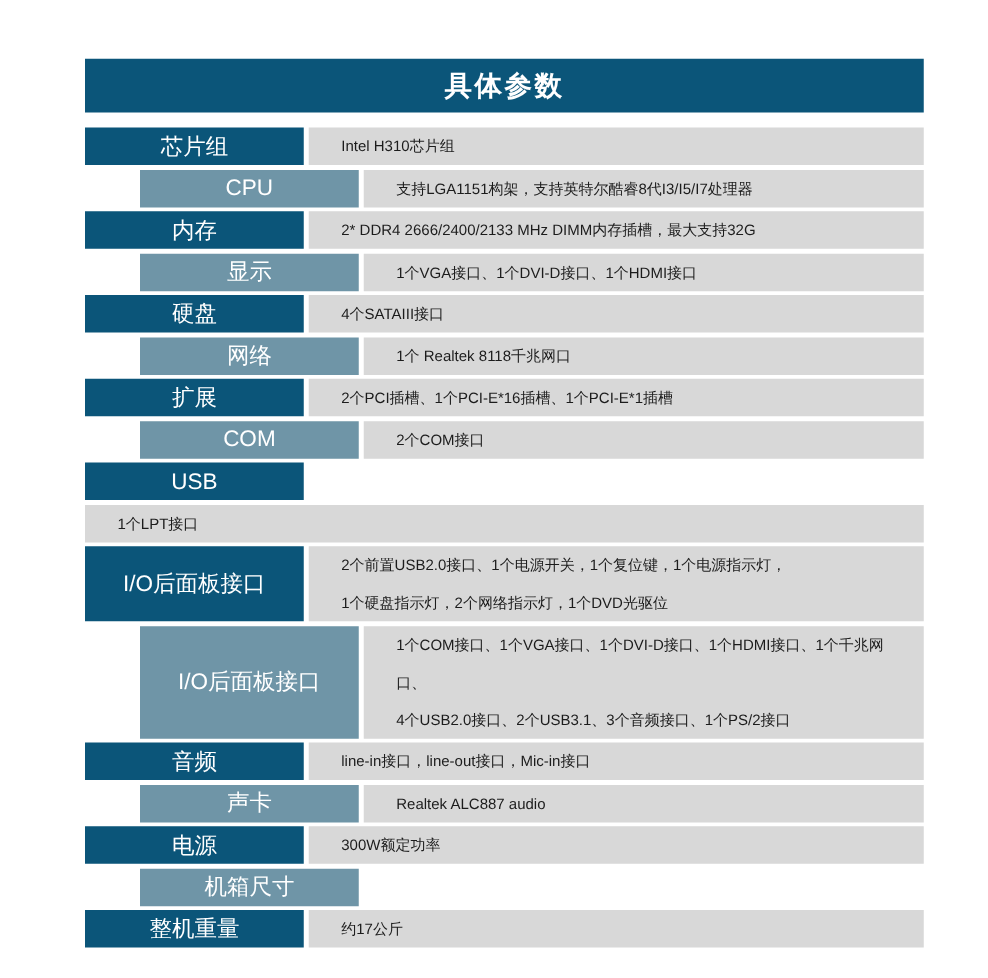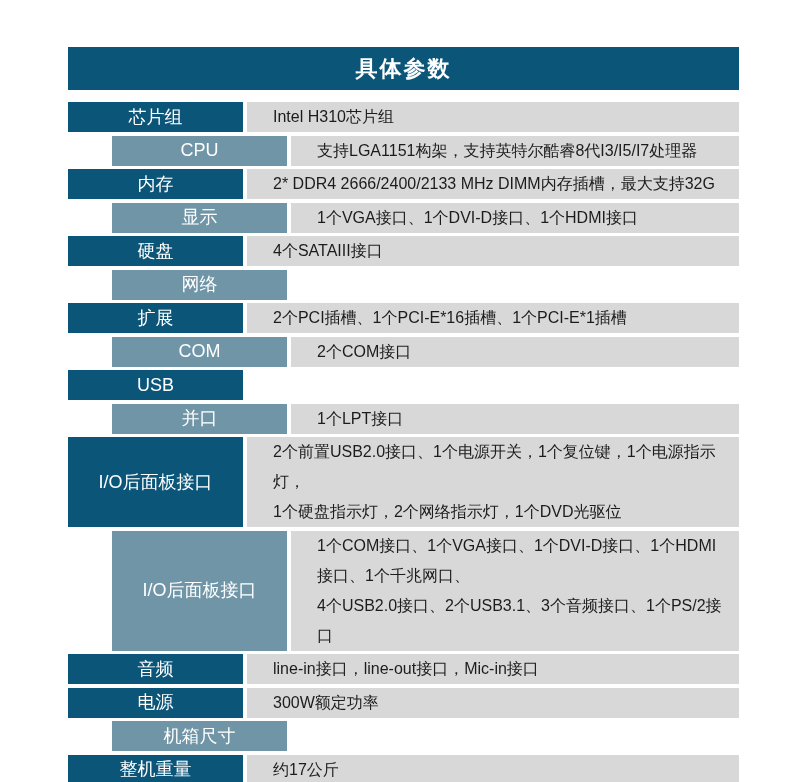--- a/index.html
+++ b/index.html
@@ -54,21 +54,21 @@
   }
   .label-cell.dark  { background: #0b5579; }
   .label-cell.light { background: #6f95a7; margin-left: 44px; }
   .value-cell {
     flex: 1;
     background: #d8d8d8;
     display: flex;
     align-items: center;
     padding: 0 12px 0 26px;
     color: #1c1c1c;
-    font-size: 16px;
+    font-size: 12px;
     line-height: 30px;
     white-space: pre-line;
   }
 </style>
 </head>
 <body>
 
 <div class="page">
   <div class="spec-container">
     <div class="spec-header">
@@ -95,58 +95,62 @@
     <div class="value-cell">1个VGA接口、1个DVI-D接口、1个HDMI接口</div>
   </div>
 
   <div class="spec-row">
     <div class="label-cell dark">硬盘</div>
     <div class="value-cell">4个SATAIII接口</div>
   </div>
 
   <div class="spec-row">
     <div class="label-cell light">网络</div>
+    <div class="value-cell">1个 Realtek 8118千兆网口</div>
   </div>
 
   <div class="spec-row">
     <div class="label-cell dark">扩展</div>
     <div class="value-cell">2个PCI插槽、1个PCI-E*16插槽、1个PCI-E*1插槽</div>
   </div>
 
   <div class="spec-row">
     <div class="label-cell light">COM</div>
     <div class="value-cell">2个COM接口</div>
   </div>
 
   <div class="spec-row">
     <div class="label-cell dark">USB</div>
   </div>
 
   <div class="spec-row">
-    <div class="label-cell light">并口</div>
     <div class="value-cell">1个LPT接口</div>
   </div>
 
   <div class="spec-row">
     <div class="label-cell dark">I/O后面板接口</div>
     <div class="value-cell">2个前置USB2.0接口、1个电源开关，1个复位键，1个电源指示灯，
 1个硬盘指示灯，2个网络指示灯，1个DVD光驱位</div>
   </div>
 
   <div class="spec-row">
     <div class="label-cell light">I/O后面板接口</div>
     <div class="value-cell">1个COM接口、1个VGA接口、1个DVI-D接口、1个HDMI接口、1个千兆网口、
 4个USB2.0接口、2个USB3.1、3个音频接口、1个PS/2接口</div>
   </div>
 
   <div class="spec-row">
     <div class="label-cell dark">音频</div>
     <div class="value-cell">line-in接口，line-out接口，Mic-in接口</div>
   </div>
 
+  <div class="spec-row">
+    <div class="label-cell light">声卡</div>
+    <div class="value-cell">Realtek  ALC887 audio</div>
+  </div>
 
   <div class="spec-row">
     <div class="label-cell dark">电源</div>
     <div class="value-cell">300W额定功率</div>
   </div>
 
   <div class="spec-row">
     <div class="label-cell light">机箱尺寸</div>
   </div>
 

